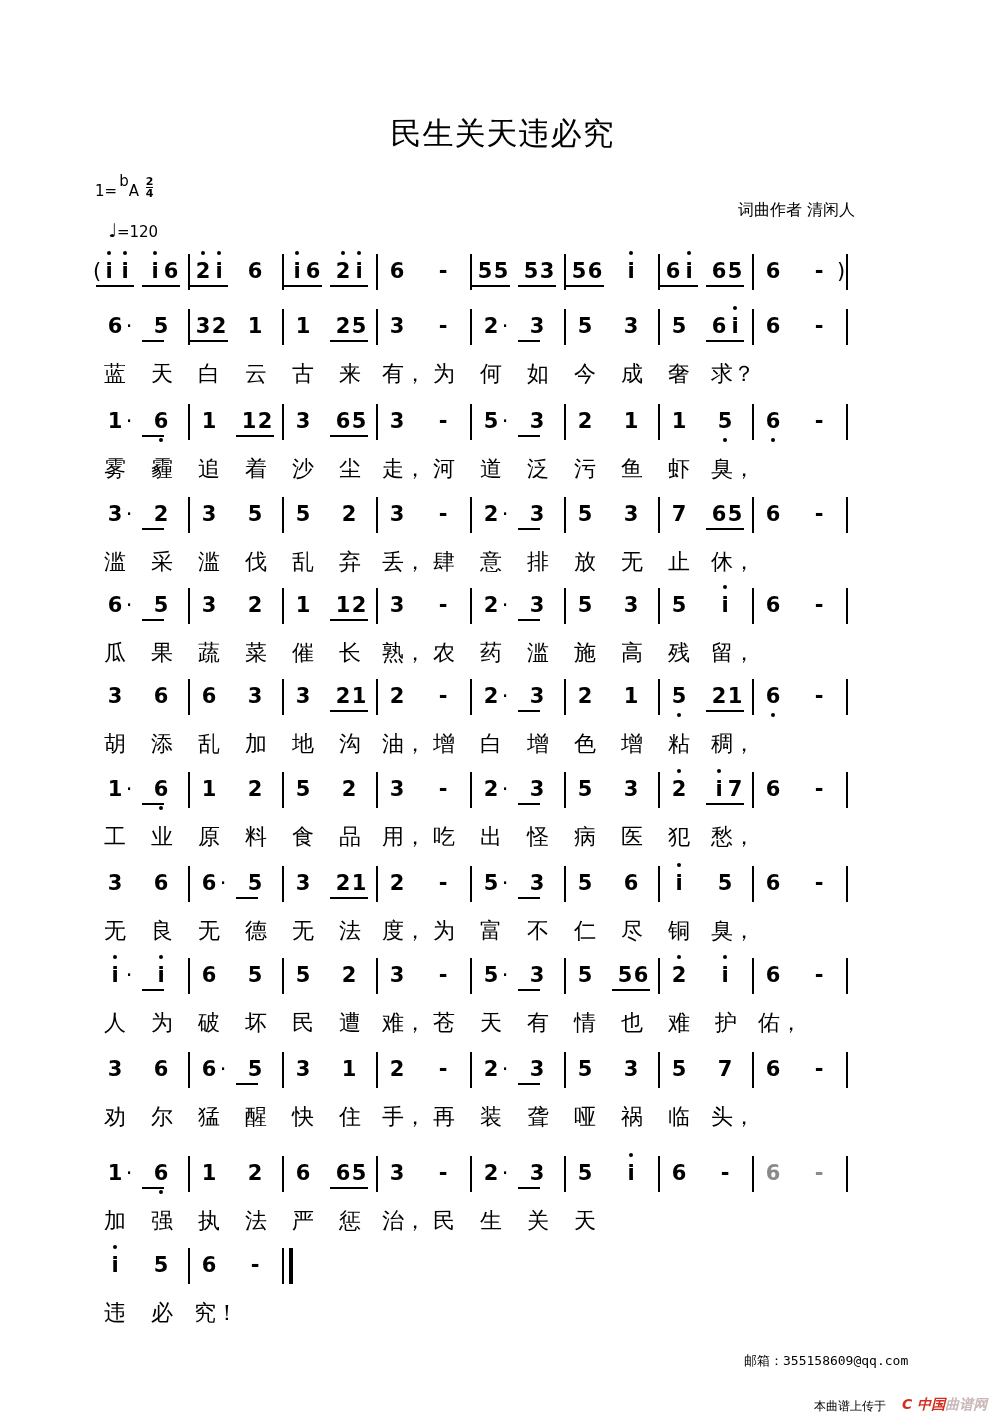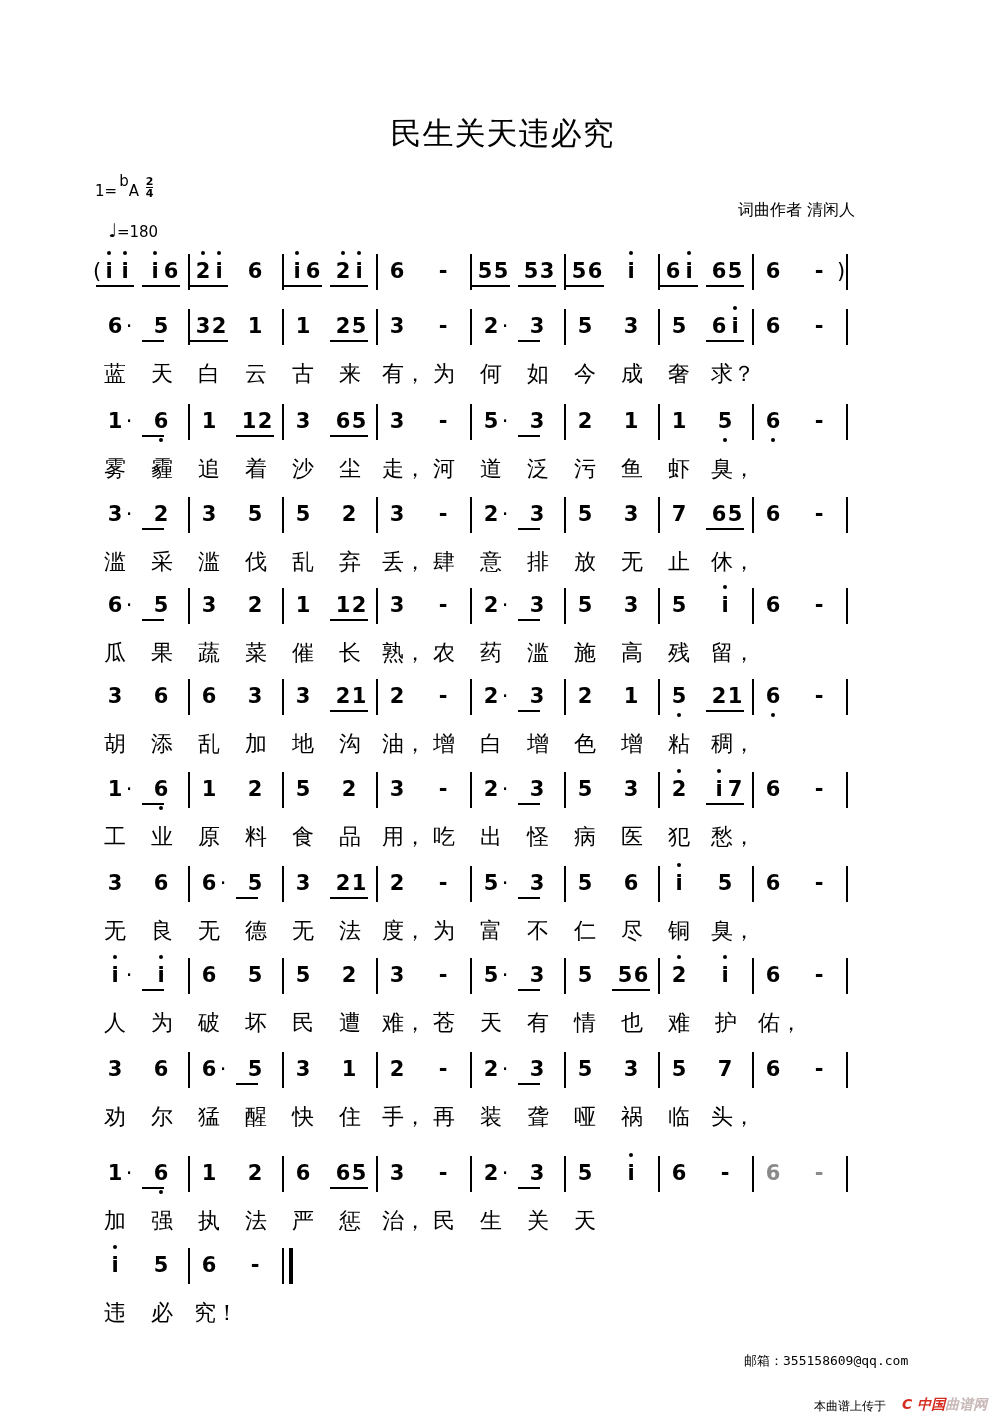--- a/index.html
+++ b/index.html
@@ -34,21 +34,21 @@
 </head>
 <body>
 
 <div class="title">民生关天违必究</div>
 
 <div class="key">
   <span>1=</span><span class="flat">b</span><span>A</span>
   <span class="ts"><span class="num">2</span><span>4</span></span>
 </div>
 <div class="tempo">
-  <span class="note">♩</span><span>=180</span>
+  <span class="note">♩</span><span>=120</span>
 </div>
 <div class="composer">词曲作者 清闲人</div>
 
 <div id="score">
     <div class="sys" style="top: 258px;">
       <div class="notes">
         <span class="n" style="left: 86px; font-weight: normal;">(</span>
         <span class="n" style="left: 98px;">i<span class="hd"></span></span>
         <span class="n" style="left: 114px;">i<span class="hd"></span></span>
         <div class="ul" style="left: 96px; width: 38px;"></div>

